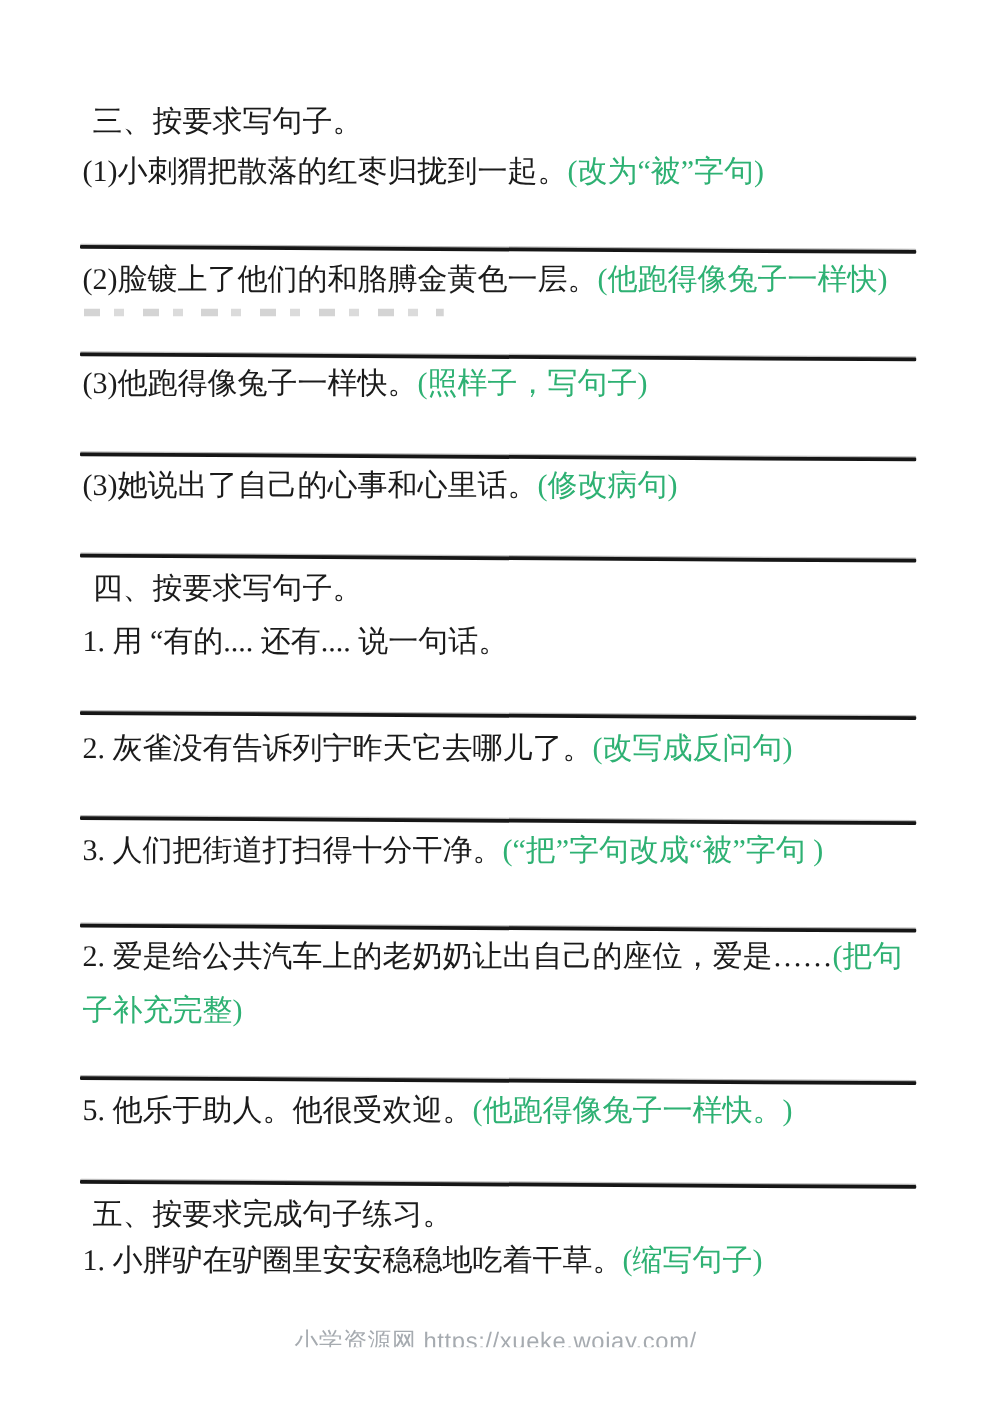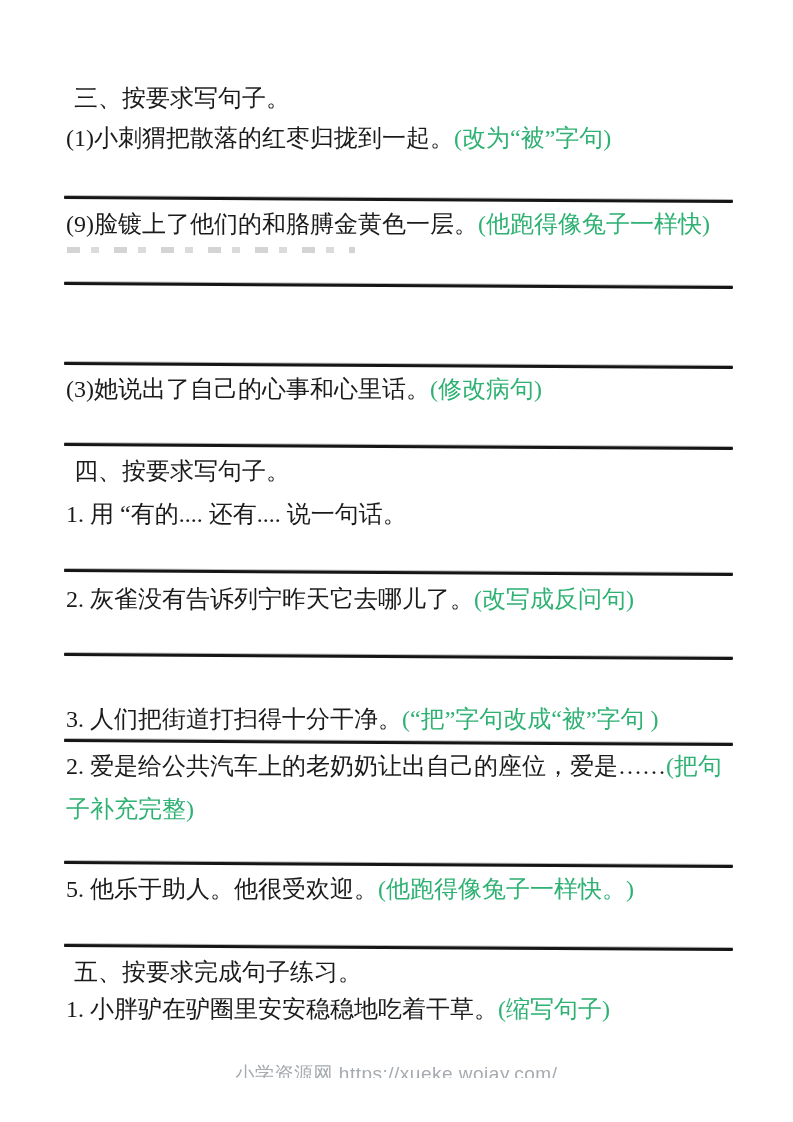--- a/index.html
+++ b/index.html
@@ -50,27 +50,30 @@
 
   <div class="sec-title" style="top:83px">三、按要求写句子。</div>
 
   <div class="row" style="top:123px">
     <span>(1)小刺猬把散落的红枣归拢到一起。</span><span class="hint">(改为“被”字句)</span>
   </div>
 
   <div class="rule" style="top:196px"></div>
 
   <div class="row" style="top:209px">
-    <span>(9)脸镀上了他们的和胳膊金黄色一层。</span><span class="hint">(他跑得像兔子一样快)</span>
+    <span>(2)脸镀上了他们的和胳膊金黄色一层。</span><span class="hint">(他跑得像兔子一样快)</span>
   </div>
 
   <div class="artifact"></div>
 
   <div class="rule" style="top:282px"></div>
 
+  <div class="row" style="top:292px">
+    <span>(3)他跑得像兔子一样快。</span><span class="hint">(照样子，写句子)</span>
+  </div>
 
   <div class="rule" style="top:362px"></div>
 
   <div class="row" style="top:374px">
     <span>(3)她说出了自己的心事和心里话。</span><span class="hint">(修改病句)</span>
   </div>
 
   <div class="rule" style="top:443px"></div>
 
   <div class="sec-title" style="top:456px">四、按要求写句子。</div>
@@ -80,21 +83,21 @@
   </div>
 
   <div class="rule" style="top:569px"></div>
 
   <div class="row" style="top:584px">
     <span>2. 灰雀没有告诉列宁昨天它去哪儿了。</span><span class="hint">(改写成反问句)</span>
   </div>
 
   <div class="rule" style="top:653px"></div>
 
-  <div class="row" style="top:704px">
+  <div class="row" style="top:666px">
     <span>3. 人们把街道打扫得十分干净。</span><span class="hint">(“把”字句改成“被”字句 )</span>
   </div>
 
   <div class="rule" style="top:739px"></div>
 
   <div class="row wrap" style="top:745px">
     <span>2. 爱是给公共汽车上的老奶奶让出自己的座位，爱是……</span><span class="hint">(把句子补充完整)</span>
   </div>
 
   <div class="rule" style="top:861px"></div>

